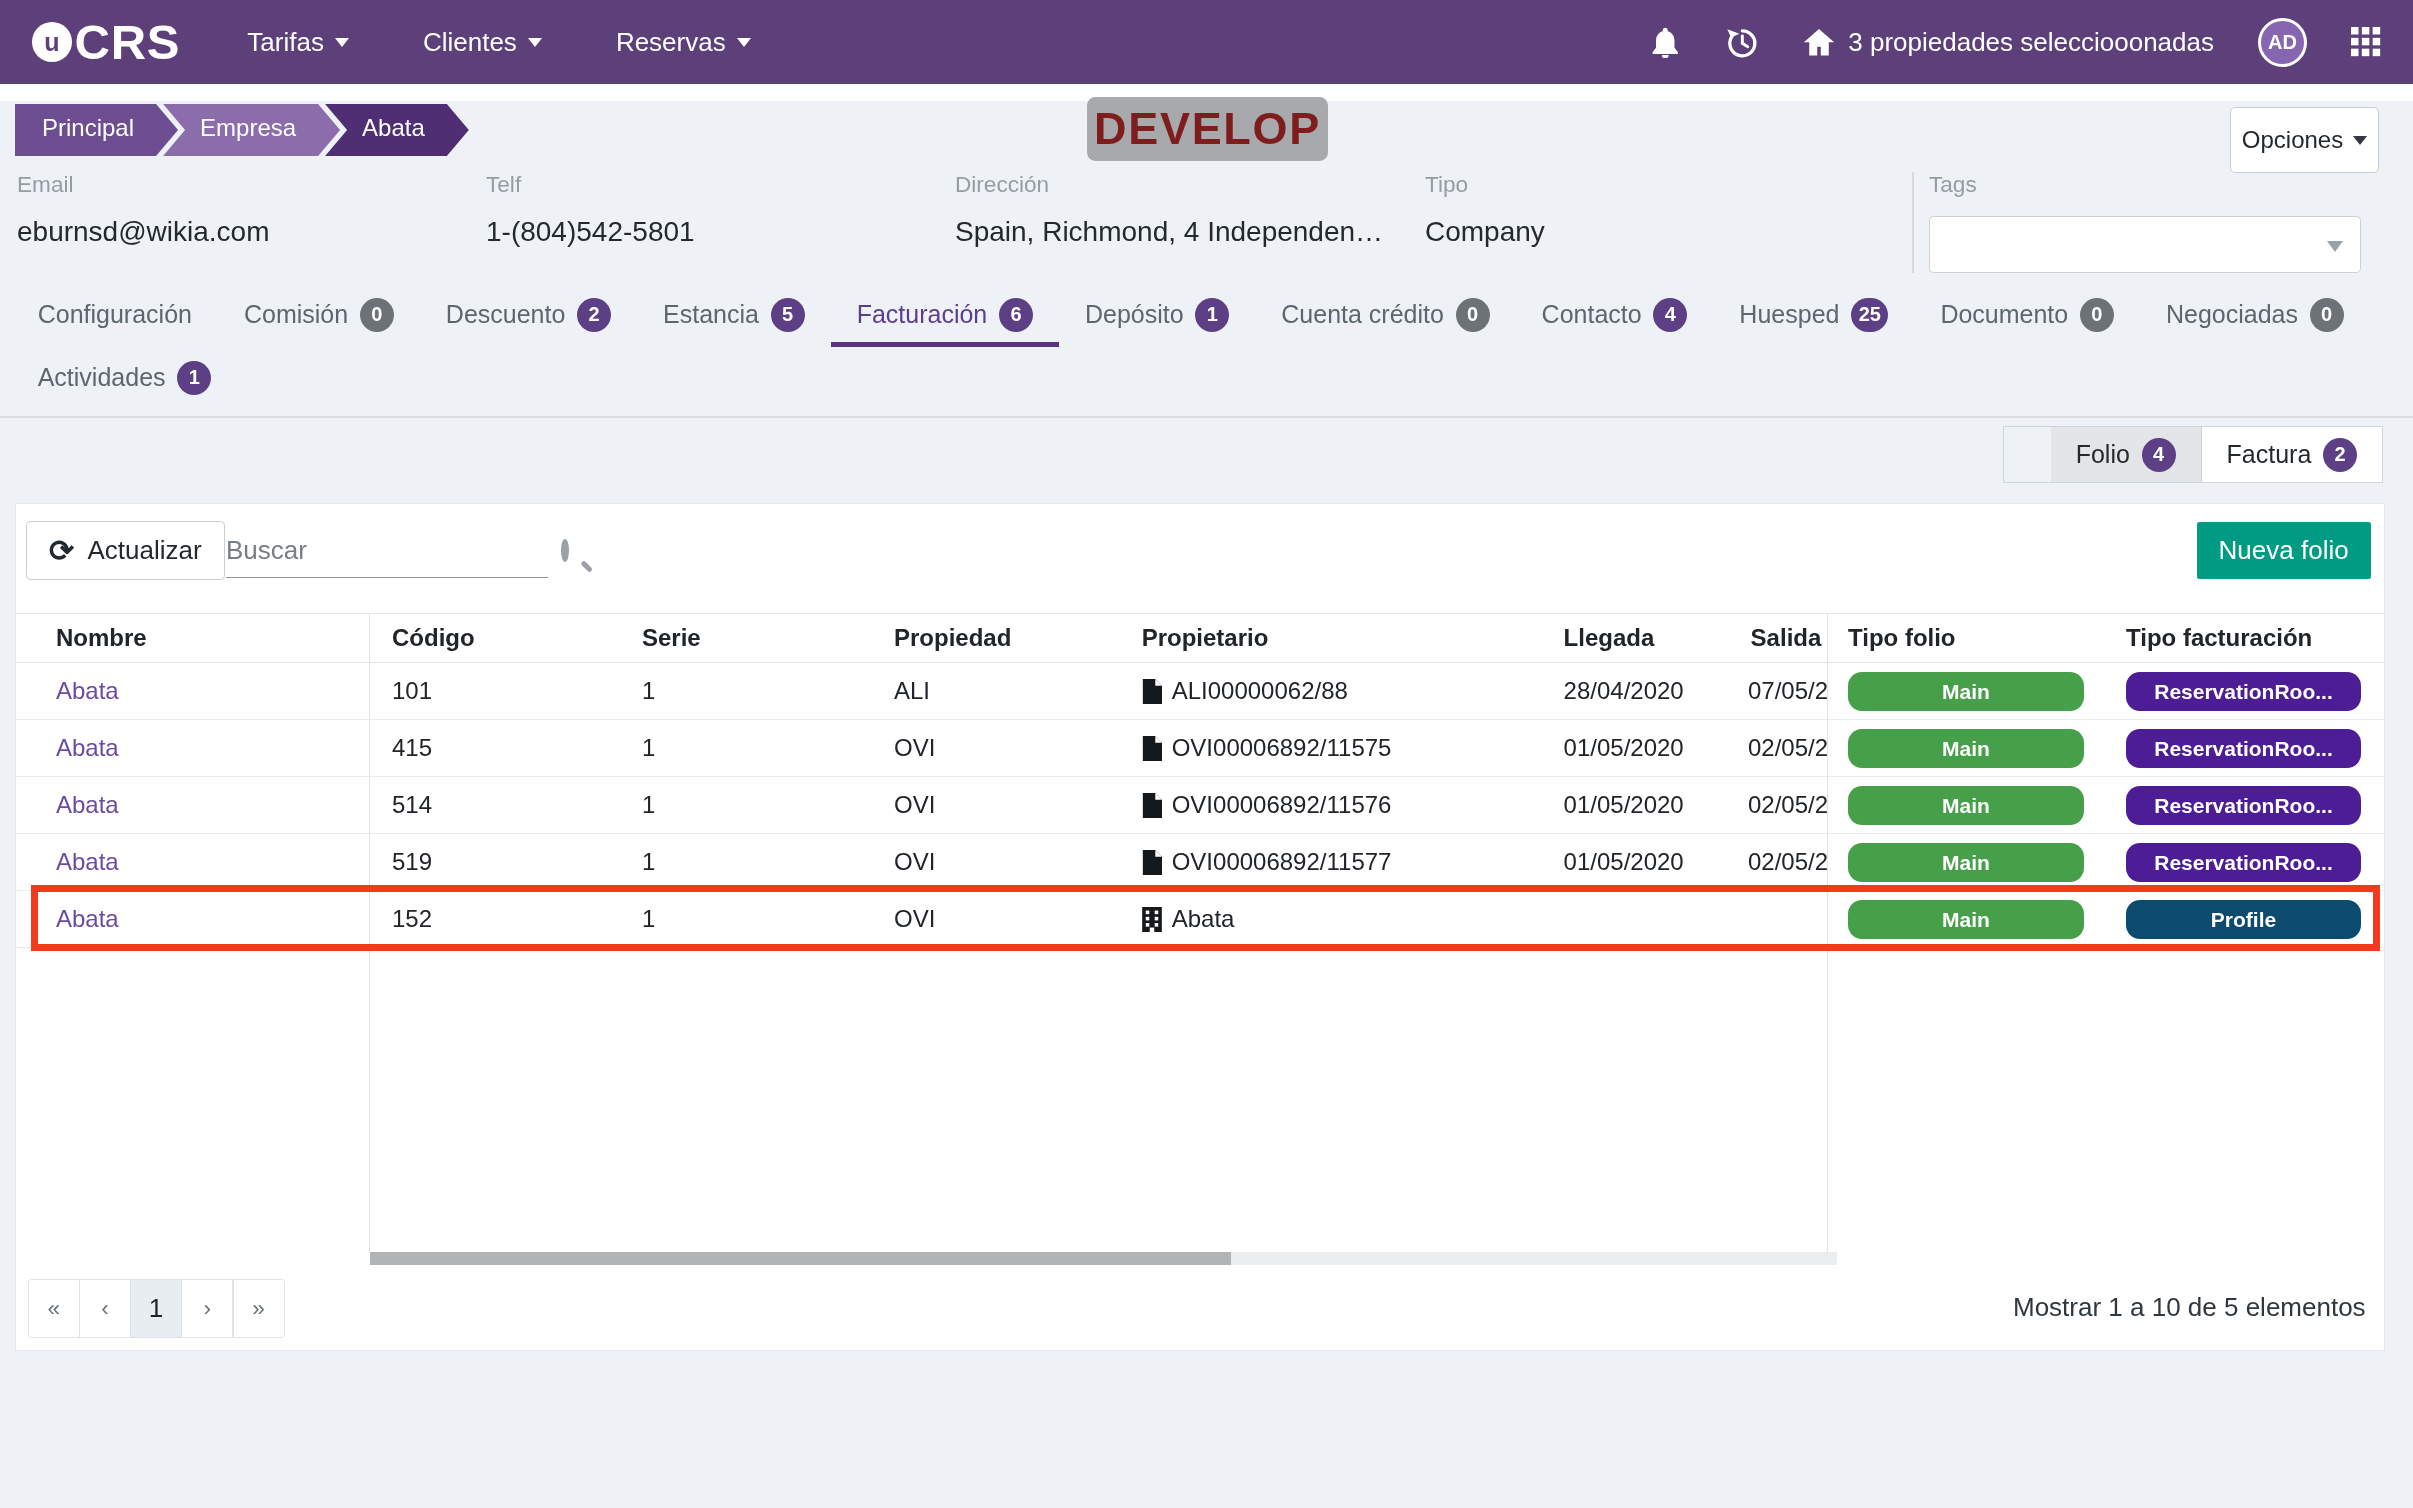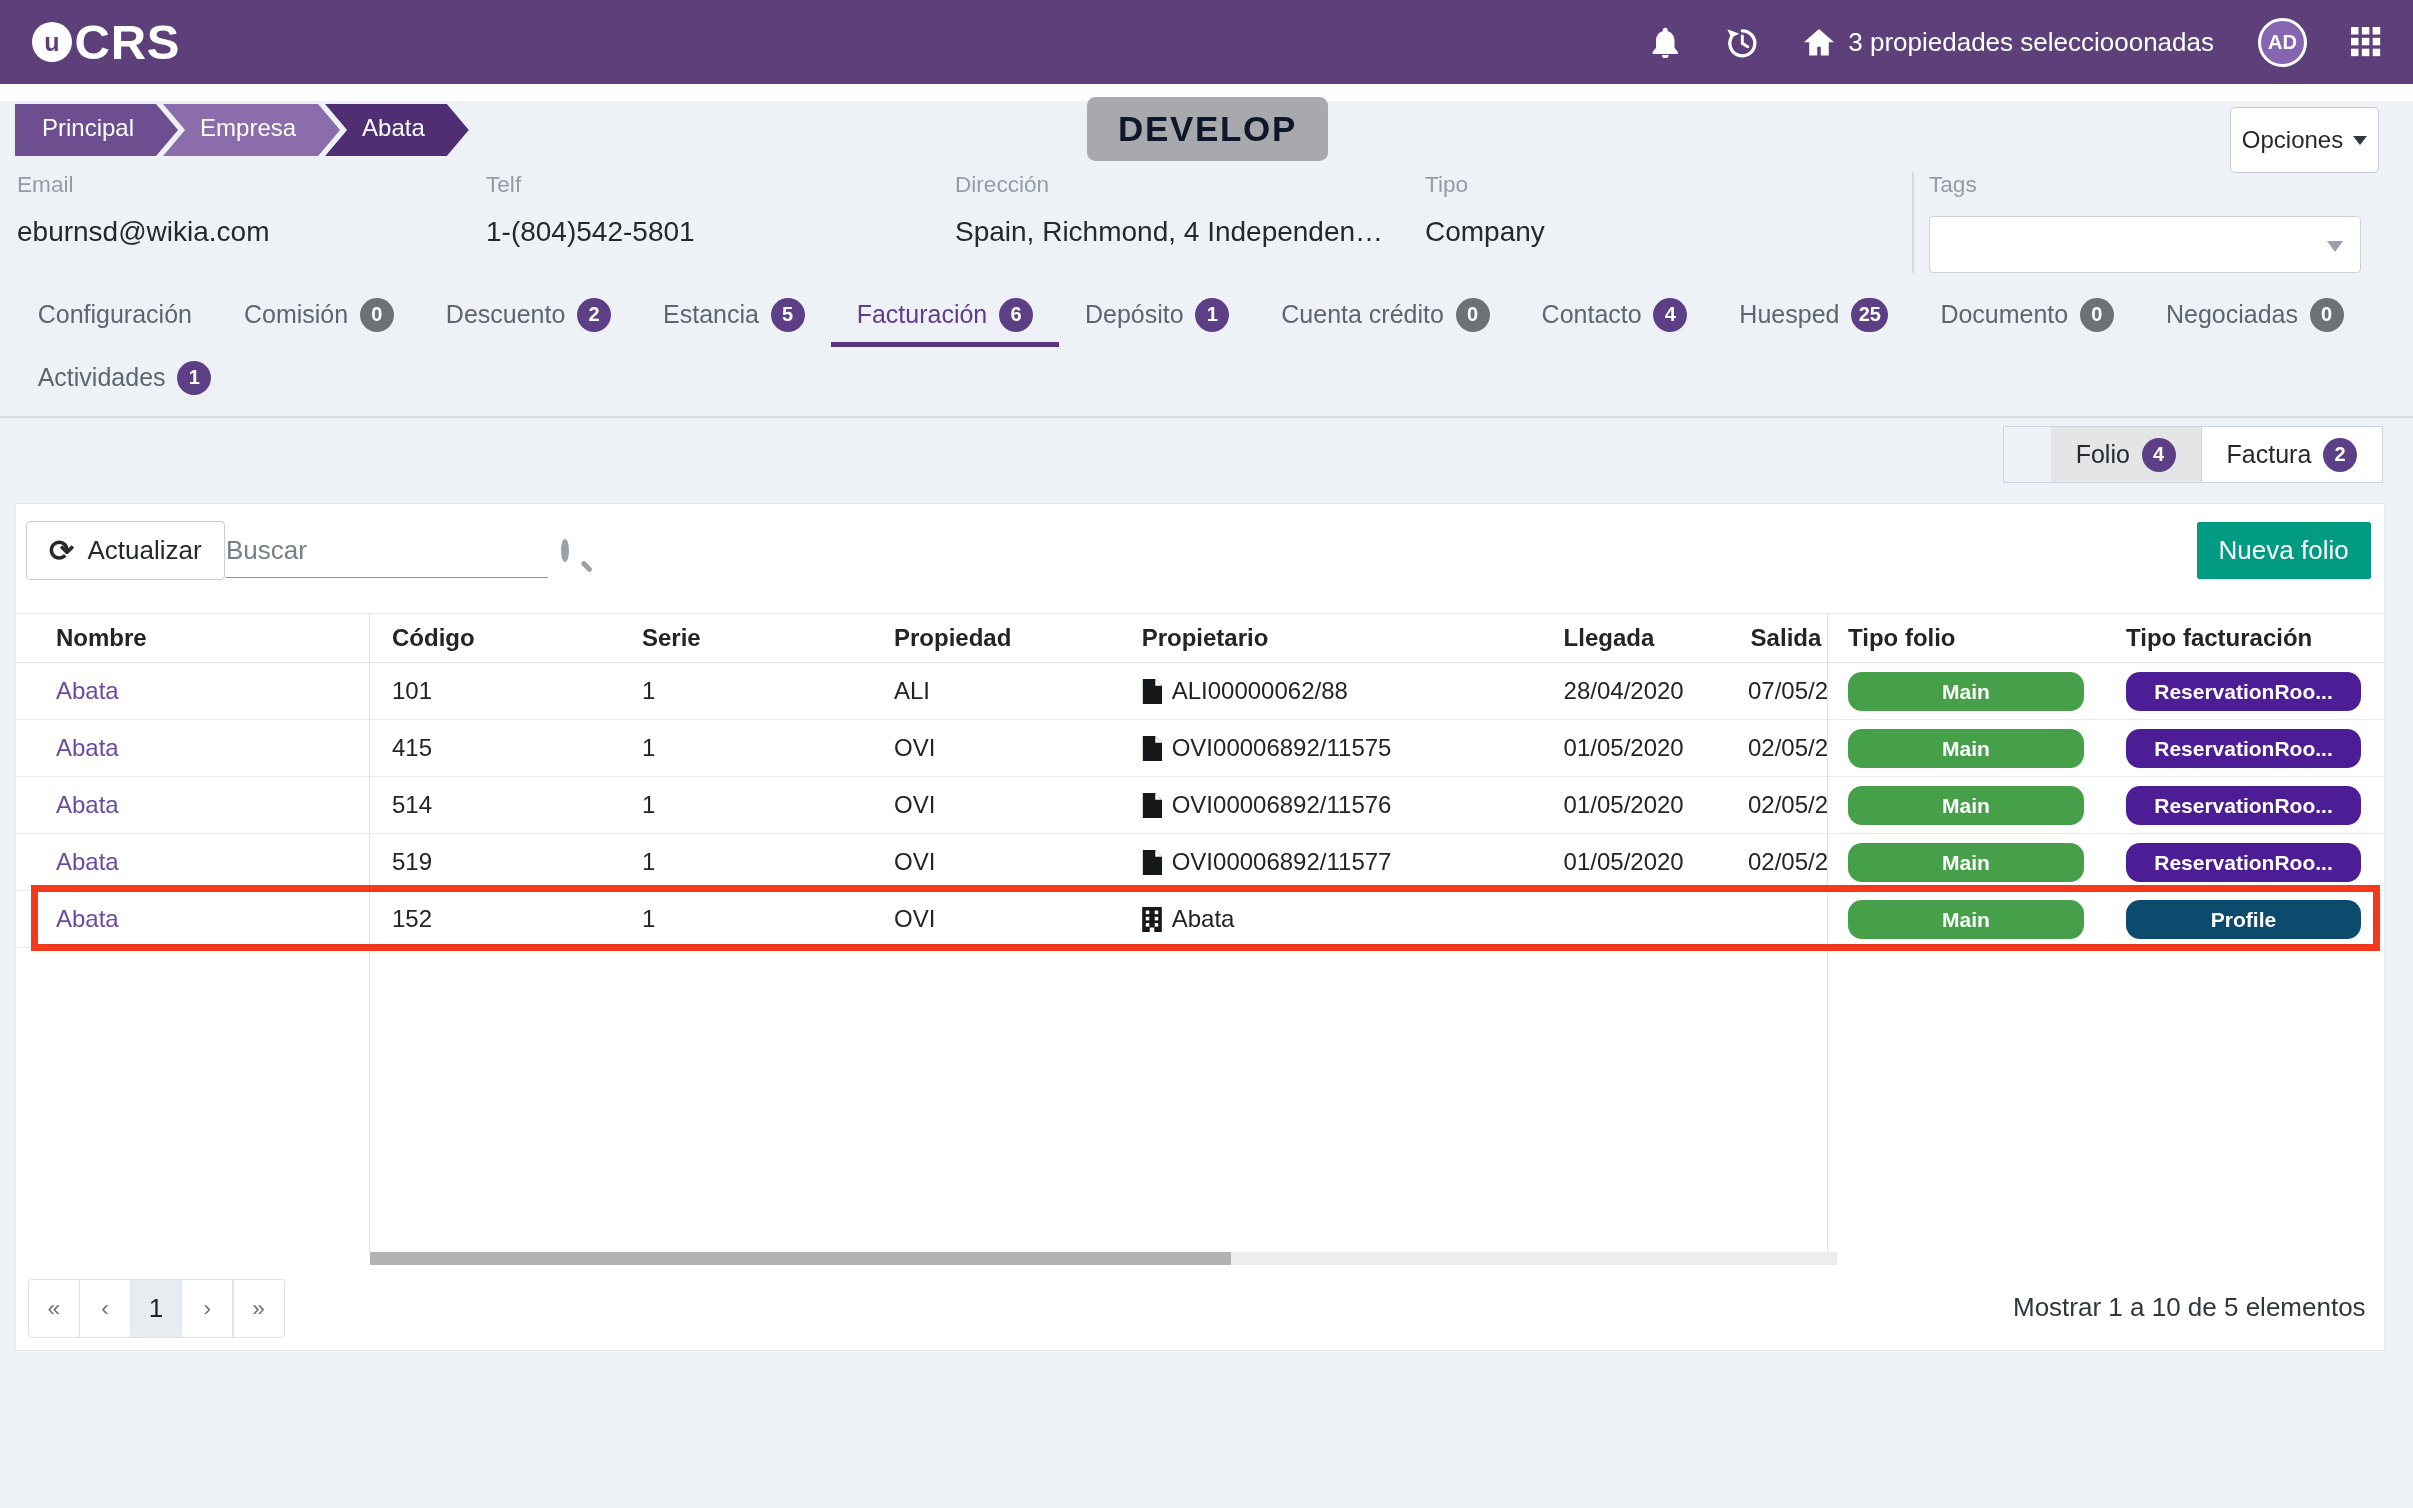--- a/index.html
+++ b/index.html
@@ -30,21 +30,21 @@
   .icon-btn { display:flex; align-items:center; cursor:pointer; }
 
   
   .breadcrumb { position:absolute; left:15px; top:104px; height:52px; display:flex; }
   .crumb { height:52px; display:flex; align-items:center; color:#fff; font-size:24px;
     padding:0 44px 4px 37px; margin-left:-15px; cursor:pointer;
     clip-path: polygon(0 0, calc(100% - 22px) 0, 100% 50%, calc(100% - 22px) 100%, 0 100%, 22px 50%); }
   .crumb.first { margin-left:0; padding-left:27px;
     clip-path: polygon(0 0, calc(100% - 22px) 0, 100% 50%, calc(100% - 22px) 100%, 0 100%); }
   .develop { position:absolute; left:1087px; top:97px; width:241px; height:64px; background:#a8a9ad;
-    border-radius:8.4px; color:#0f172a; font-weight:bold; font-size:35px; letter-spacing:1.7px;
+    border-radius:8.4px; color:#7f1d1d; font-weight:bold; font-size:45px; letter-spacing:1.7px;
     display:flex; align-items:center; justify-content:center; }
   .opciones { position:absolute; right:34px; top:107px; height:66px; width:149px; background:#fff;
     border:0.8px solid #c8cdd2; border-radius:5px; font-size:24px; color:#24292e;
     display:flex; align-items:center; justify-content:center; gap:10px; cursor:pointer; }
 
   
   .info-fields .field { position:absolute; top:172px; }
   .f-label { font-size:22.6px; color:#949ca4; margin-bottom:18.4px; }
   .f-value { font-size:28px; color:#24292e; }
   .field:nth-child(1){ left:17px; } .field:nth-child(2){ left:486px; }
@@ -132,20 +132,34 @@
 </head>
 <body>
 
 <div id="page">
 
   <div class="navbar">
     <div class="brand">
       <span class="brand-circle">u</span>
       <span class="brand-text">CRS</span>
     </div>
+    <div class="nav-menus">
+        <div class="nav-item">
+    <span class="t-label">Tarifas</span>
+    <span class="caret-w"></span>
+  </div>
+        <div class="nav-item">
+    <span class="t-label">Clientes</span>
+    <span class="caret-w"></span>
+  </div>
+        <div class="nav-item">
+    <span class="t-label">Reservas</span>
+    <span class="caret-w"></span>
+  </div>
+      </div>
     <div class="nav-right">
       <span class="icon-btn">
         <svg width="28.5" height="32" viewBox="0 0 34 38">
             <path d="M17 2c-1.7 0-3 1.3-3 3v1.2C9 7.7 6 12 6 17.2V26l-4 5v2.2h30V31l-4-5v-8.8c0-5.2-3-9.5-8-11V5c0-1.7-1.3-3-3-3zM13 34.5a4 4 0 008 0z" fill="#fff"></path>
           </svg>
       </span>
       <span class="icon-btn">
         <svg width="35" height="35" viewBox="0 0 42 42">
           <path d="M22 7a15 15 0 1 1-12.5 6.7" fill="none" stroke="#fff" stroke-width="4" stroke-linecap="round"></path>
           <path d="M4 5l4.5 10 10-4.5z" fill="#fff"></path>

